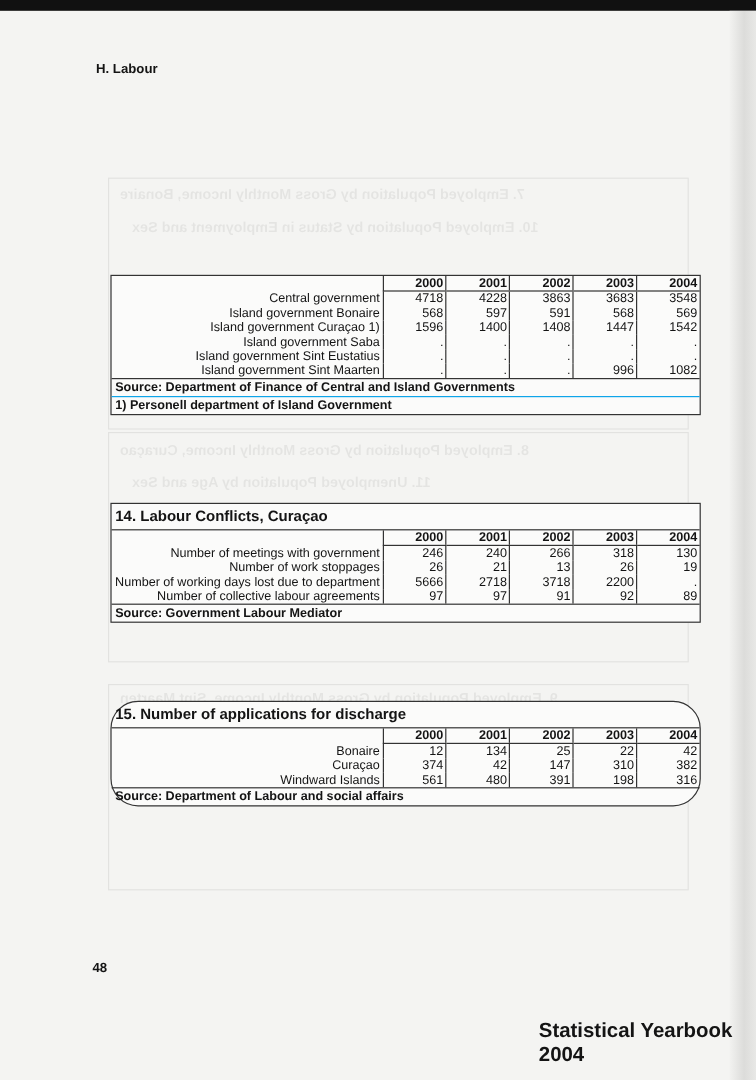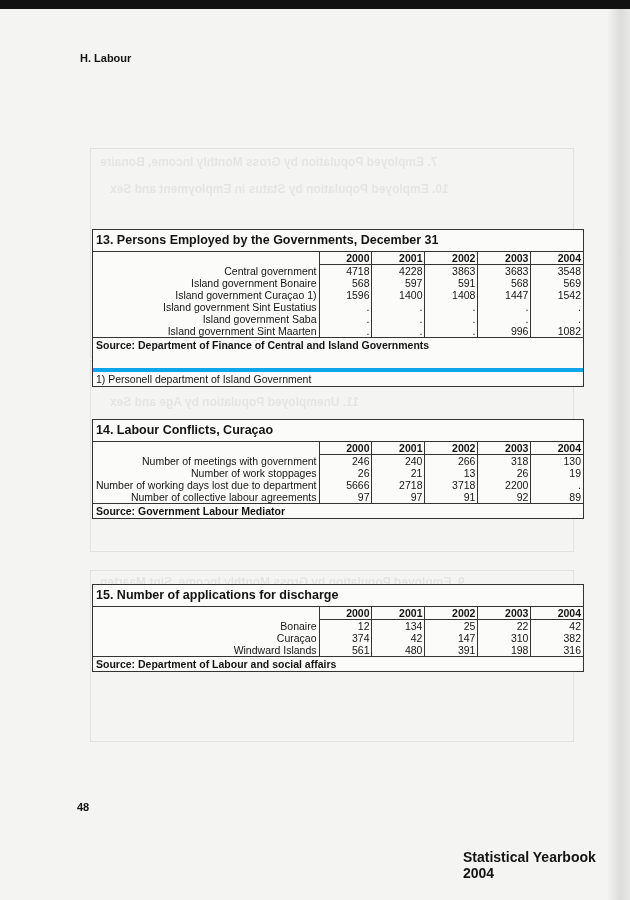--- a/index.html
+++ b/index.html
@@ -13,53 +13,52 @@
       position: absolute; right: 0; top: 9px; width: 22px; height: 891px;
       background: linear-gradient(to right, #f2f2f0 0%, #dcdcda 55%, #e8e8e6 100%);
     }
     .ghost {
       position: absolute; color: #000; opacity: 0.06; font-weight: bold; font-size: 12px;
       transform: scaleX(-1); white-space: nowrap;
     }
     .ghostbox { position: absolute; border: 1px solid rgba(0,0,0,0.07); }
     .section-header { position: absolute; left: 80px; top: 52px; font-size: 11px; font-weight: bold; }
     .footer-page { position: absolute; left: 77px; top: 801px; font-size: 11px; font-weight: bold; }
-    .footer-title { position: absolute; left: 463px; top: 849px; font-size: 14px; font-weight: bold; }
+    .footer-title { position: absolute; left: 449px; top: 849px; font-size: 17px; font-weight: bold; }
 
     .tbl { position: absolute; left: 92px; width: 490px; border: 1.5px solid #333; background: #fbfbfa; }
     .tbl-title { font-size: 12.5px; font-weight: bold; padding: 2px 3px 3px 3px; border-bottom: 1.5px solid #333; height: 16px; line-height: 16px; }
     table { border-collapse: collapse; width: 100%; font-size: 10.5px; }
     td, th { padding: 0 2px; height: 12px; line-height: 12px; }
     th { font-weight: bold; text-align: right; border-bottom: 1px solid #333; border-left: 1px solid #333; }
     th.label-col { border-left: none; border-bottom: none; }
     td.num { text-align: right; border-left: 1px solid #333; }
     td.label { text-align: right; white-space: nowrap; }
     .tbl-source { font-size: 10.5px; font-weight: bold; border-top: 1.5px solid #333; padding: 1px 3px; line-height: 12px; }
-    .tbl-note { font-size: 10.5px; font-weight: normal; border-top: 4px solid #0ea5e9; padding: 1px 3px; line-height: 12px; margin-top: 16px; }
+    .tbl-note { font-size: 10.5px; font-weight: bold; border-top: 1px solid #0ea5e9; padding: 1px 3px; line-height: 12px; }
   </style>
 </head>
 <body>
 
 <div class="topband"></div>
 <div class="rightshade"></div>
 
 <div class="ghostbox" style="left:90px;top:148px;width:482px;height:208px;"></div>
 <div class="ghost" style="left:100px;top:155px;">7. Employed Population by Gross Monthly Income, Bonaire</div>
 <div class="ghost" style="left:110px;top:182px;">10. Employed Population by Status in Employment and Sex</div>
 <div class="ghostbox" style="left:90px;top:360px;width:482px;height:190px;"></div>
 <div class="ghost" style="left:100px;top:368px;">8. Employed Population by Gross Monthly Income, Curaçao</div>
 <div class="ghost" style="left:110px;top:395px;">11. Unemployed Population by Age and Sex</div>
 <div class="ghostbox" style="left:90px;top:570px;width:482px;height:170px;"></div>
 <div class="ghost" style="left:100px;top:575px;">9. Employed Population by Gross Monthly Income, Sint Maarten</div>
 <div class="ghost" style="left:110px;top:600px;">12. Unemployed Population by Level of Education</div>
 
 <div class="section-header">H. Labour</div>
 
 <div class="tbl" style="top:229px;">
-  <div class="tbl-title">13. Persons Employed by the Governments, December 31</div>
   <table>
     <colgroup>
         <col style="width:226px">
         <col>
         <col>
         <col>
         <col>
         <col>
       </colgroup>
     <tbody>
@@ -89,29 +88,29 @@
     </tr>
     <tr>
       <td class="label">Island government Curaçao 1)</td>
       <td class="num">1596</td>
       <td class="num">1400</td>
       <td class="num">1408</td>
       <td class="num">1447</td>
       <td class="num">1542</td>
     </tr>
     <tr>
+      <td class="label">Island government Saba</td>
+      <td class="num">.</td>
+      <td class="num">.</td>
+      <td class="num">.</td>
+      <td class="num">.</td>
+      <td class="num">.</td>
+    </tr>
+    <tr>
       <td class="label">Island government Sint Eustatius</td>
-      <td class="num">.</td>
-      <td class="num">.</td>
-      <td class="num">.</td>
-      <td class="num">.</td>
-      <td class="num">.</td>
-    </tr>
-    <tr>
-      <td class="label">Island government Saba</td>
       <td class="num">.</td>
       <td class="num">.</td>
       <td class="num">.</td>
       <td class="num">.</td>
       <td class="num">.</td>
     </tr>
     <tr>
       <td class="label">Island government Sint Maarten</td>
       <td class="num">.</td>
       <td class="num">.</td>
@@ -175,21 +174,21 @@
       <td class="num">97</td>
       <td class="num">91</td>
       <td class="num">92</td>
       <td class="num">89</td>
     </tr>
   </tbody>
     </table>
   <div class="tbl-source">Source: Government Labour Mediator</div>
 </div>
 
-<div class="tbl" style="top:584px;">
+<div class="tbl" style="top:584px;border-radius:23px;">
   <div class="tbl-title">15. Number of applications for discharge</div>
   <table>
     <colgroup>
         <col style="width:226px">
         <col>
         <col>
         <col>
         <col>
         <col>
       </colgroup>

